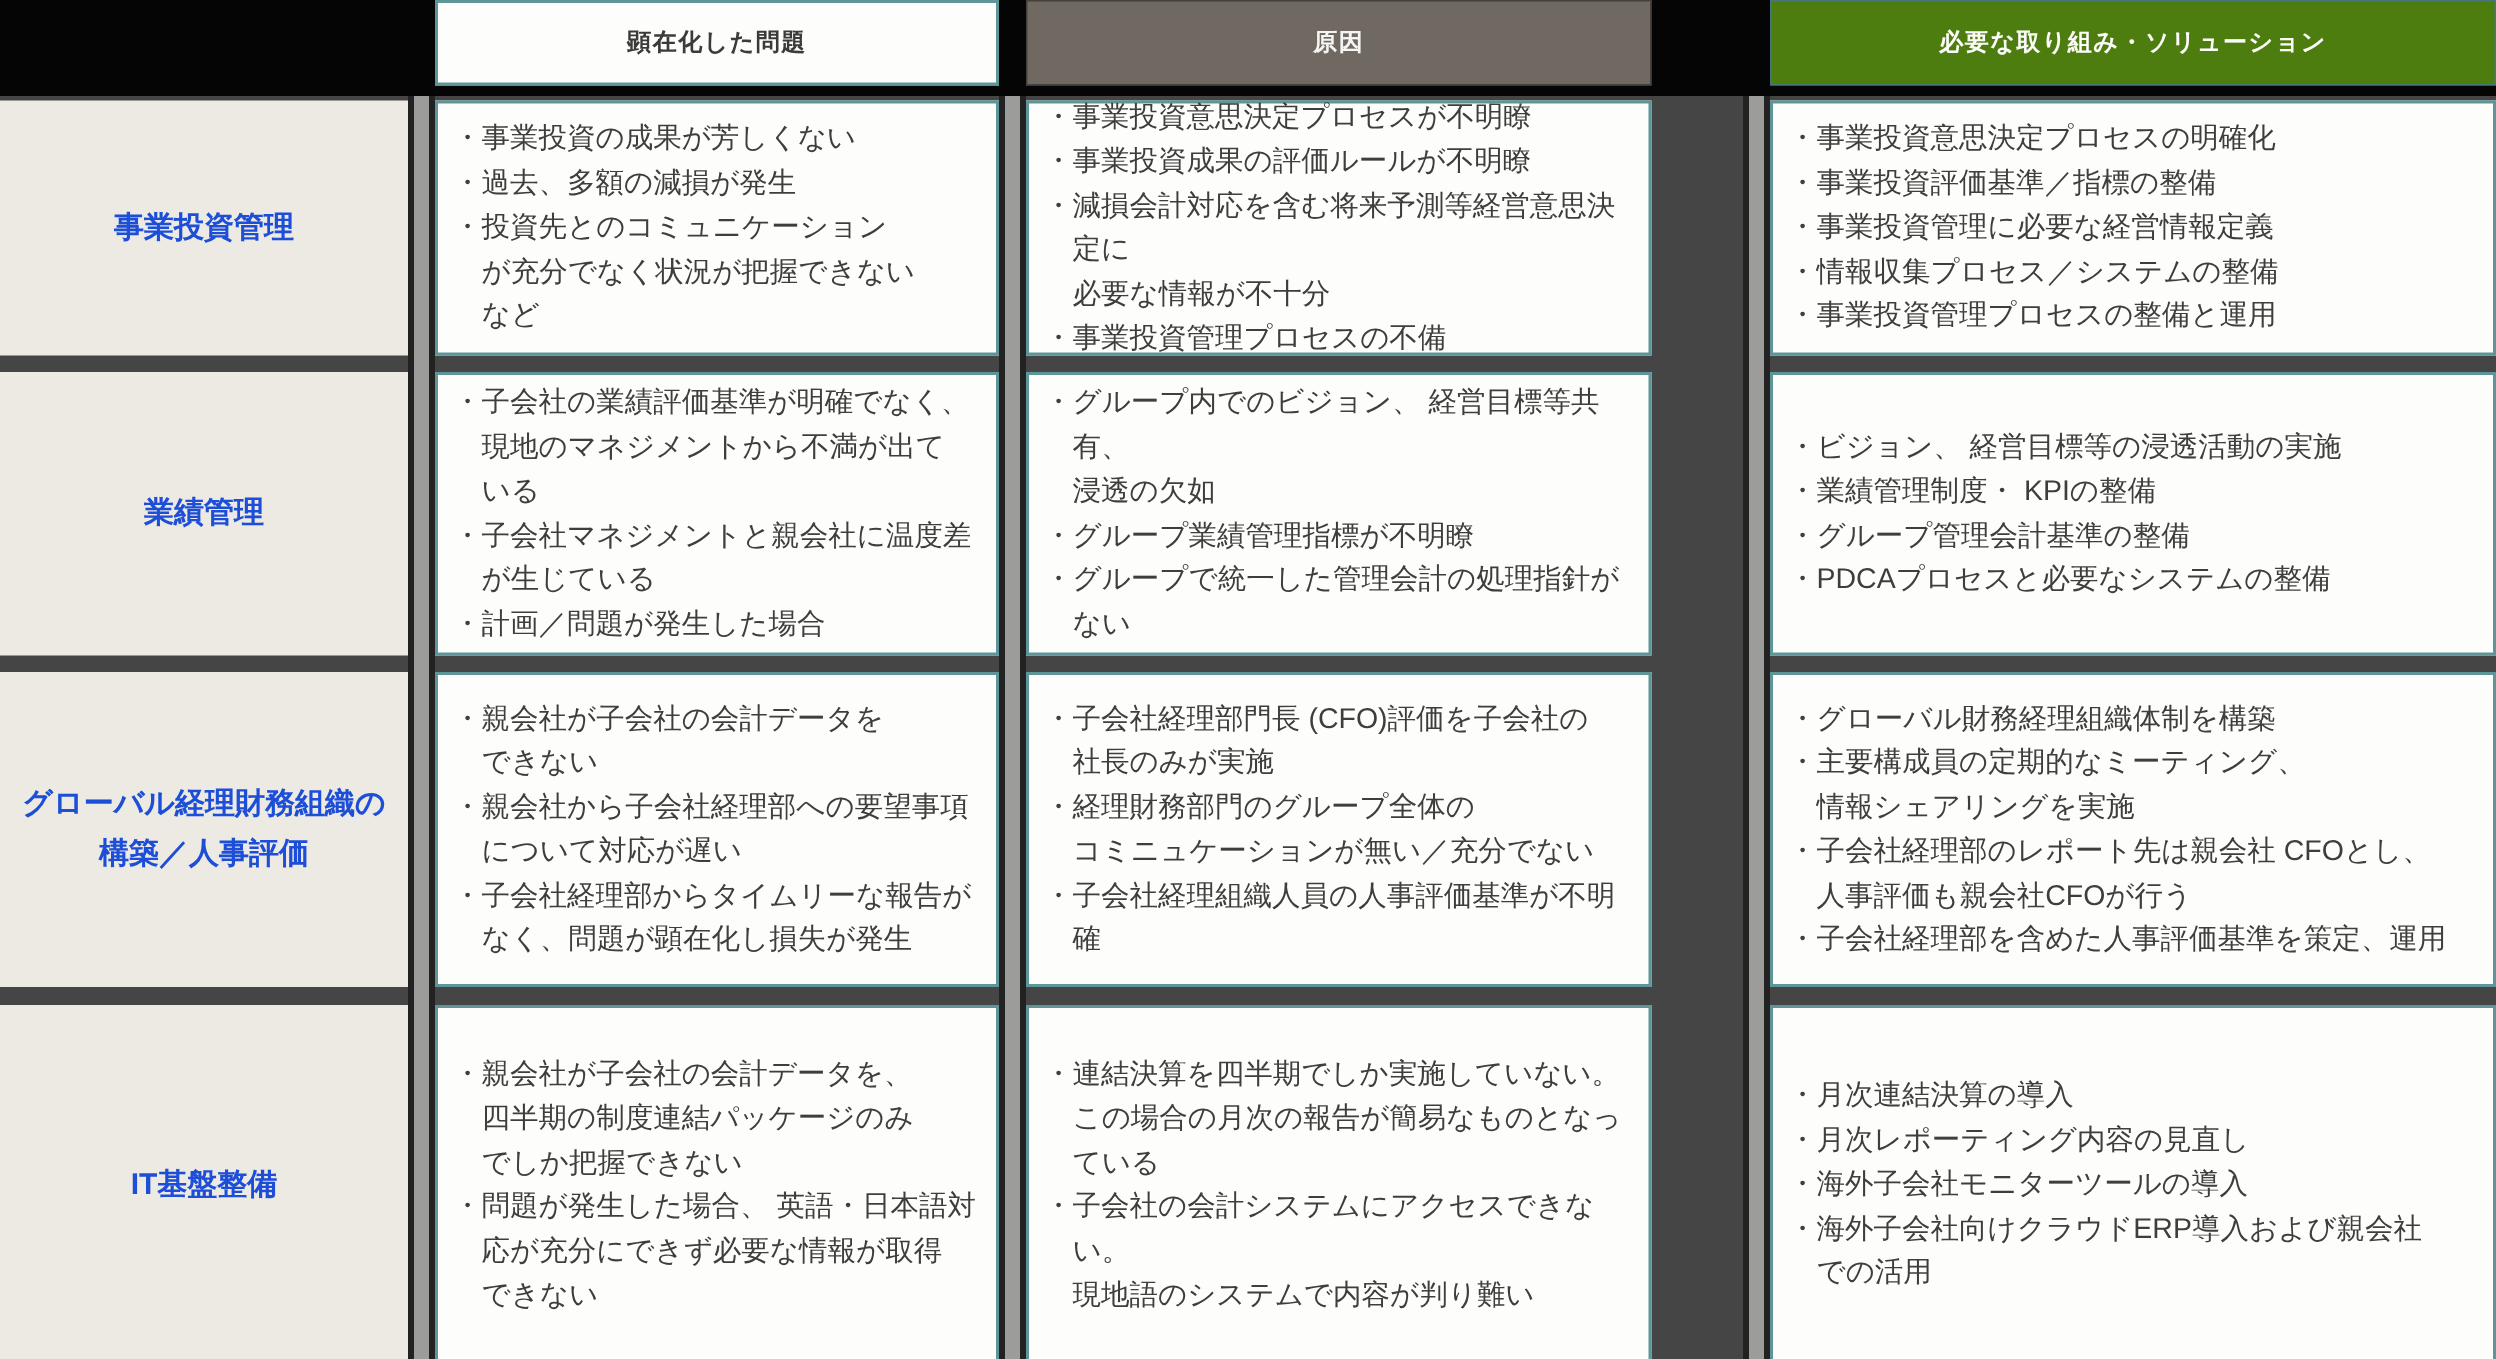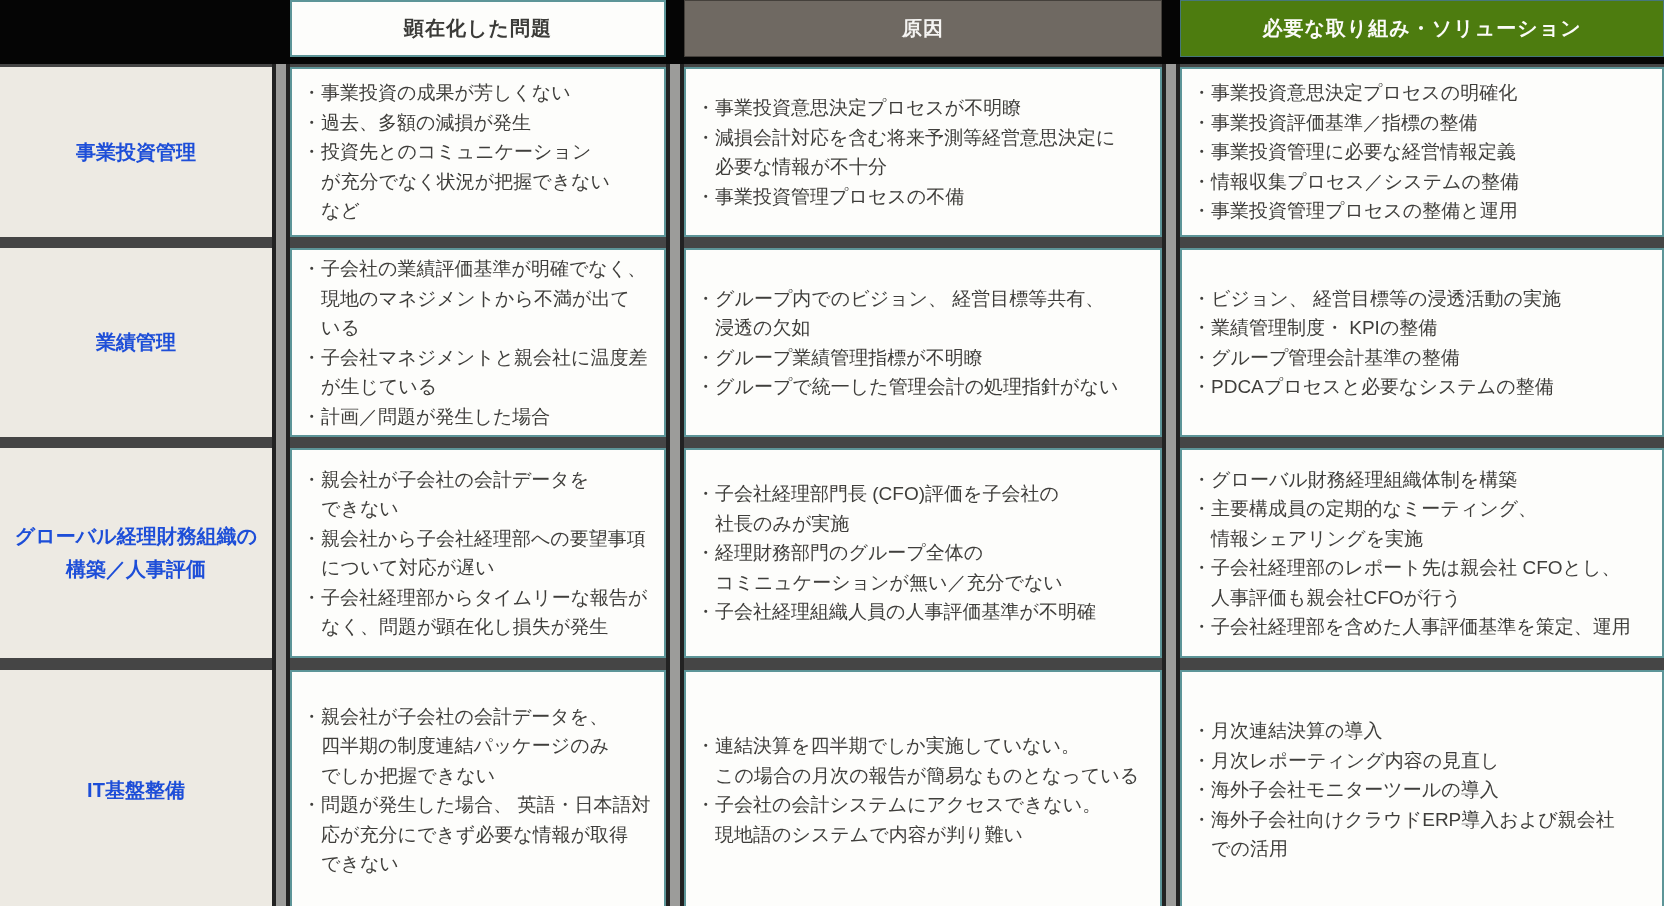--- a/index.html
+++ b/index.html
@@ -11,32 +11,32 @@
     font-family:"Liberation Sans","DejaVu Sans",sans-serif;
   }
   
   .band-top{position:absolute;left:0;top:0;width:1664px;height:64px;background:#050505;}
   
   .vg{position:absolute;top:64px;height:842px;width:18px;
       background:linear-gradient(90deg,#222 0,#222 4px,#9c9c9a 4px,#9c9c9a 14px,#222 14px,#222 18px);}
   .vg1{left:272px;} .vg2{left:666px;} .vg3{left:1162px;}
   
   .c1{left:290px;width:376px;}
-  .c2{left:684px;width:478px;}
+  .c2{left:684px;width:417px;}
   .c3{left:1180px;width:484px;}
   .cl{left:0;width:272px;}
   
   .rh{top:0;height:57px;}
   .r1{top:67px;height:170px;}
   .r2{top:248px;height:189px;}
   .r3{top:448px;height:210px;}
   .r4{top:670px;height:240px;}
   
   .hd{position:absolute;box-sizing:border-box;display:flex;align-items:center;justify-content:center;
-      font-size:20px;font-weight:600;letter-spacing:1px;}
+      font-size:16px;font-weight:600;letter-spacing:1px;}
   .hd-light{background:#fdfdfb;color:#3b3b38;border:2px solid #5d9598;}
   .hd-gray{background:#6f6962;color:#f5f4f2;border:1px solid #44403b;}
   .hd-teal{background:#4d7c0f;color:#fbfbf8;border:1px solid #46777a;}
   
   .lbl{position:absolute;box-sizing:border-box;background:#edeae3;color:#1d4ed8;
        display:flex;align-items:center;justify-content:center;text-align:center;
        font-size:20px;font-weight:600;line-height:33px;white-space:pre-line;}
   
   .cell{position:absolute;box-sizing:border-box;background:#fdfdfb;border:2px solid #5d9598;
         display:flex;flex-direction:column;justify-content:center;
@@ -64,20 +64,21 @@
 
   <div class="cell c1 r1">
       <div class="bullet-item">・事業投資の成果が芳しくない</div>
       <div class="bullet-item">・過去、多額の減損が発生</div>
       <div class="bullet-item">・投資先とのコミュニケーション
 が充分でなく状況が把握できない
 など</div>
     </div>
   <div class="cell c2 r1">
       <div class="bullet-item">・事業投資意思決定プロセスが不明瞭</div>
+      <div class="bullet-item">・事業投資成果の評価ルールが不明瞭</div>
       <div class="bullet-item">・減損会計対応を含む将来予測等経営意思決定に
 必要な情報が不十分</div>
       <div class="bullet-item">・事業投資管理プロセスの不備</div>
     </div>
   <div class="cell c3 r1">
       <div class="bullet-item">・事業投資意思決定プロセスの明確化</div>
       <div class="bullet-item">・事業投資評価基準／指標の整備</div>
       <div class="bullet-item">・事業投資管理に必要な経営情報定義</div>
       <div class="bullet-item">・情報収集プロセス／システムの整備</div>
       <div class="bullet-item">・事業投資管理プロセスの整備と運用</div>

